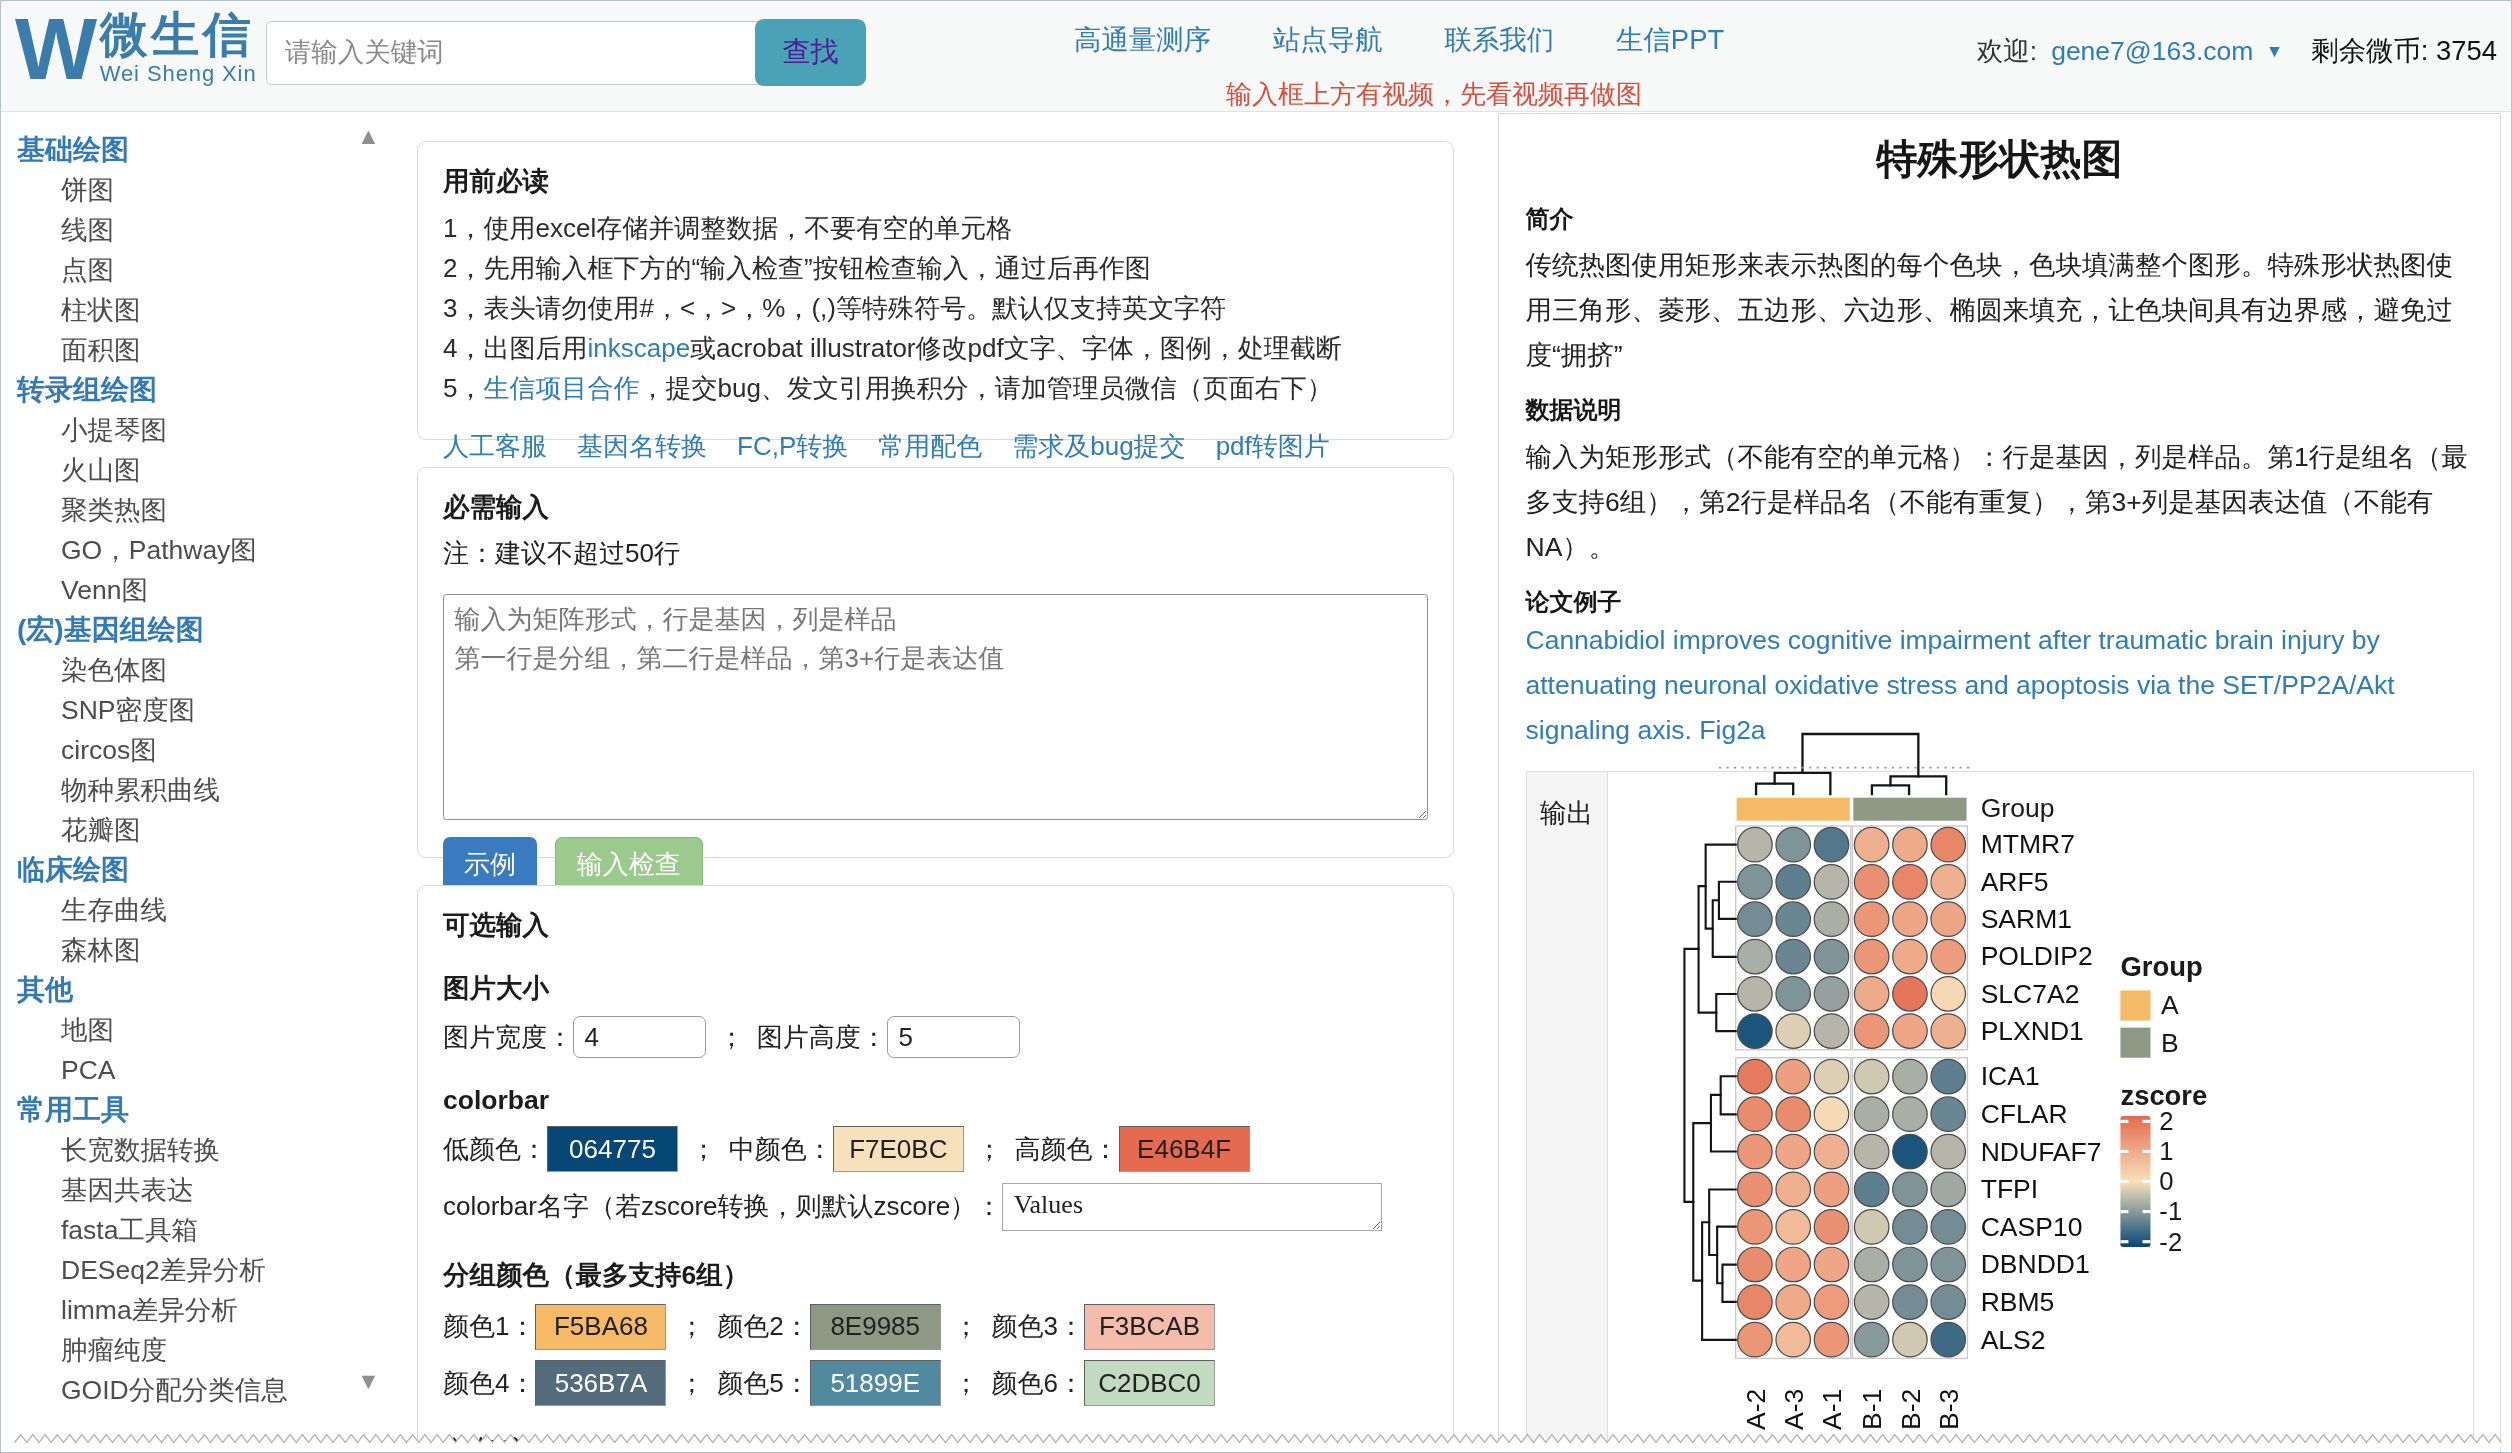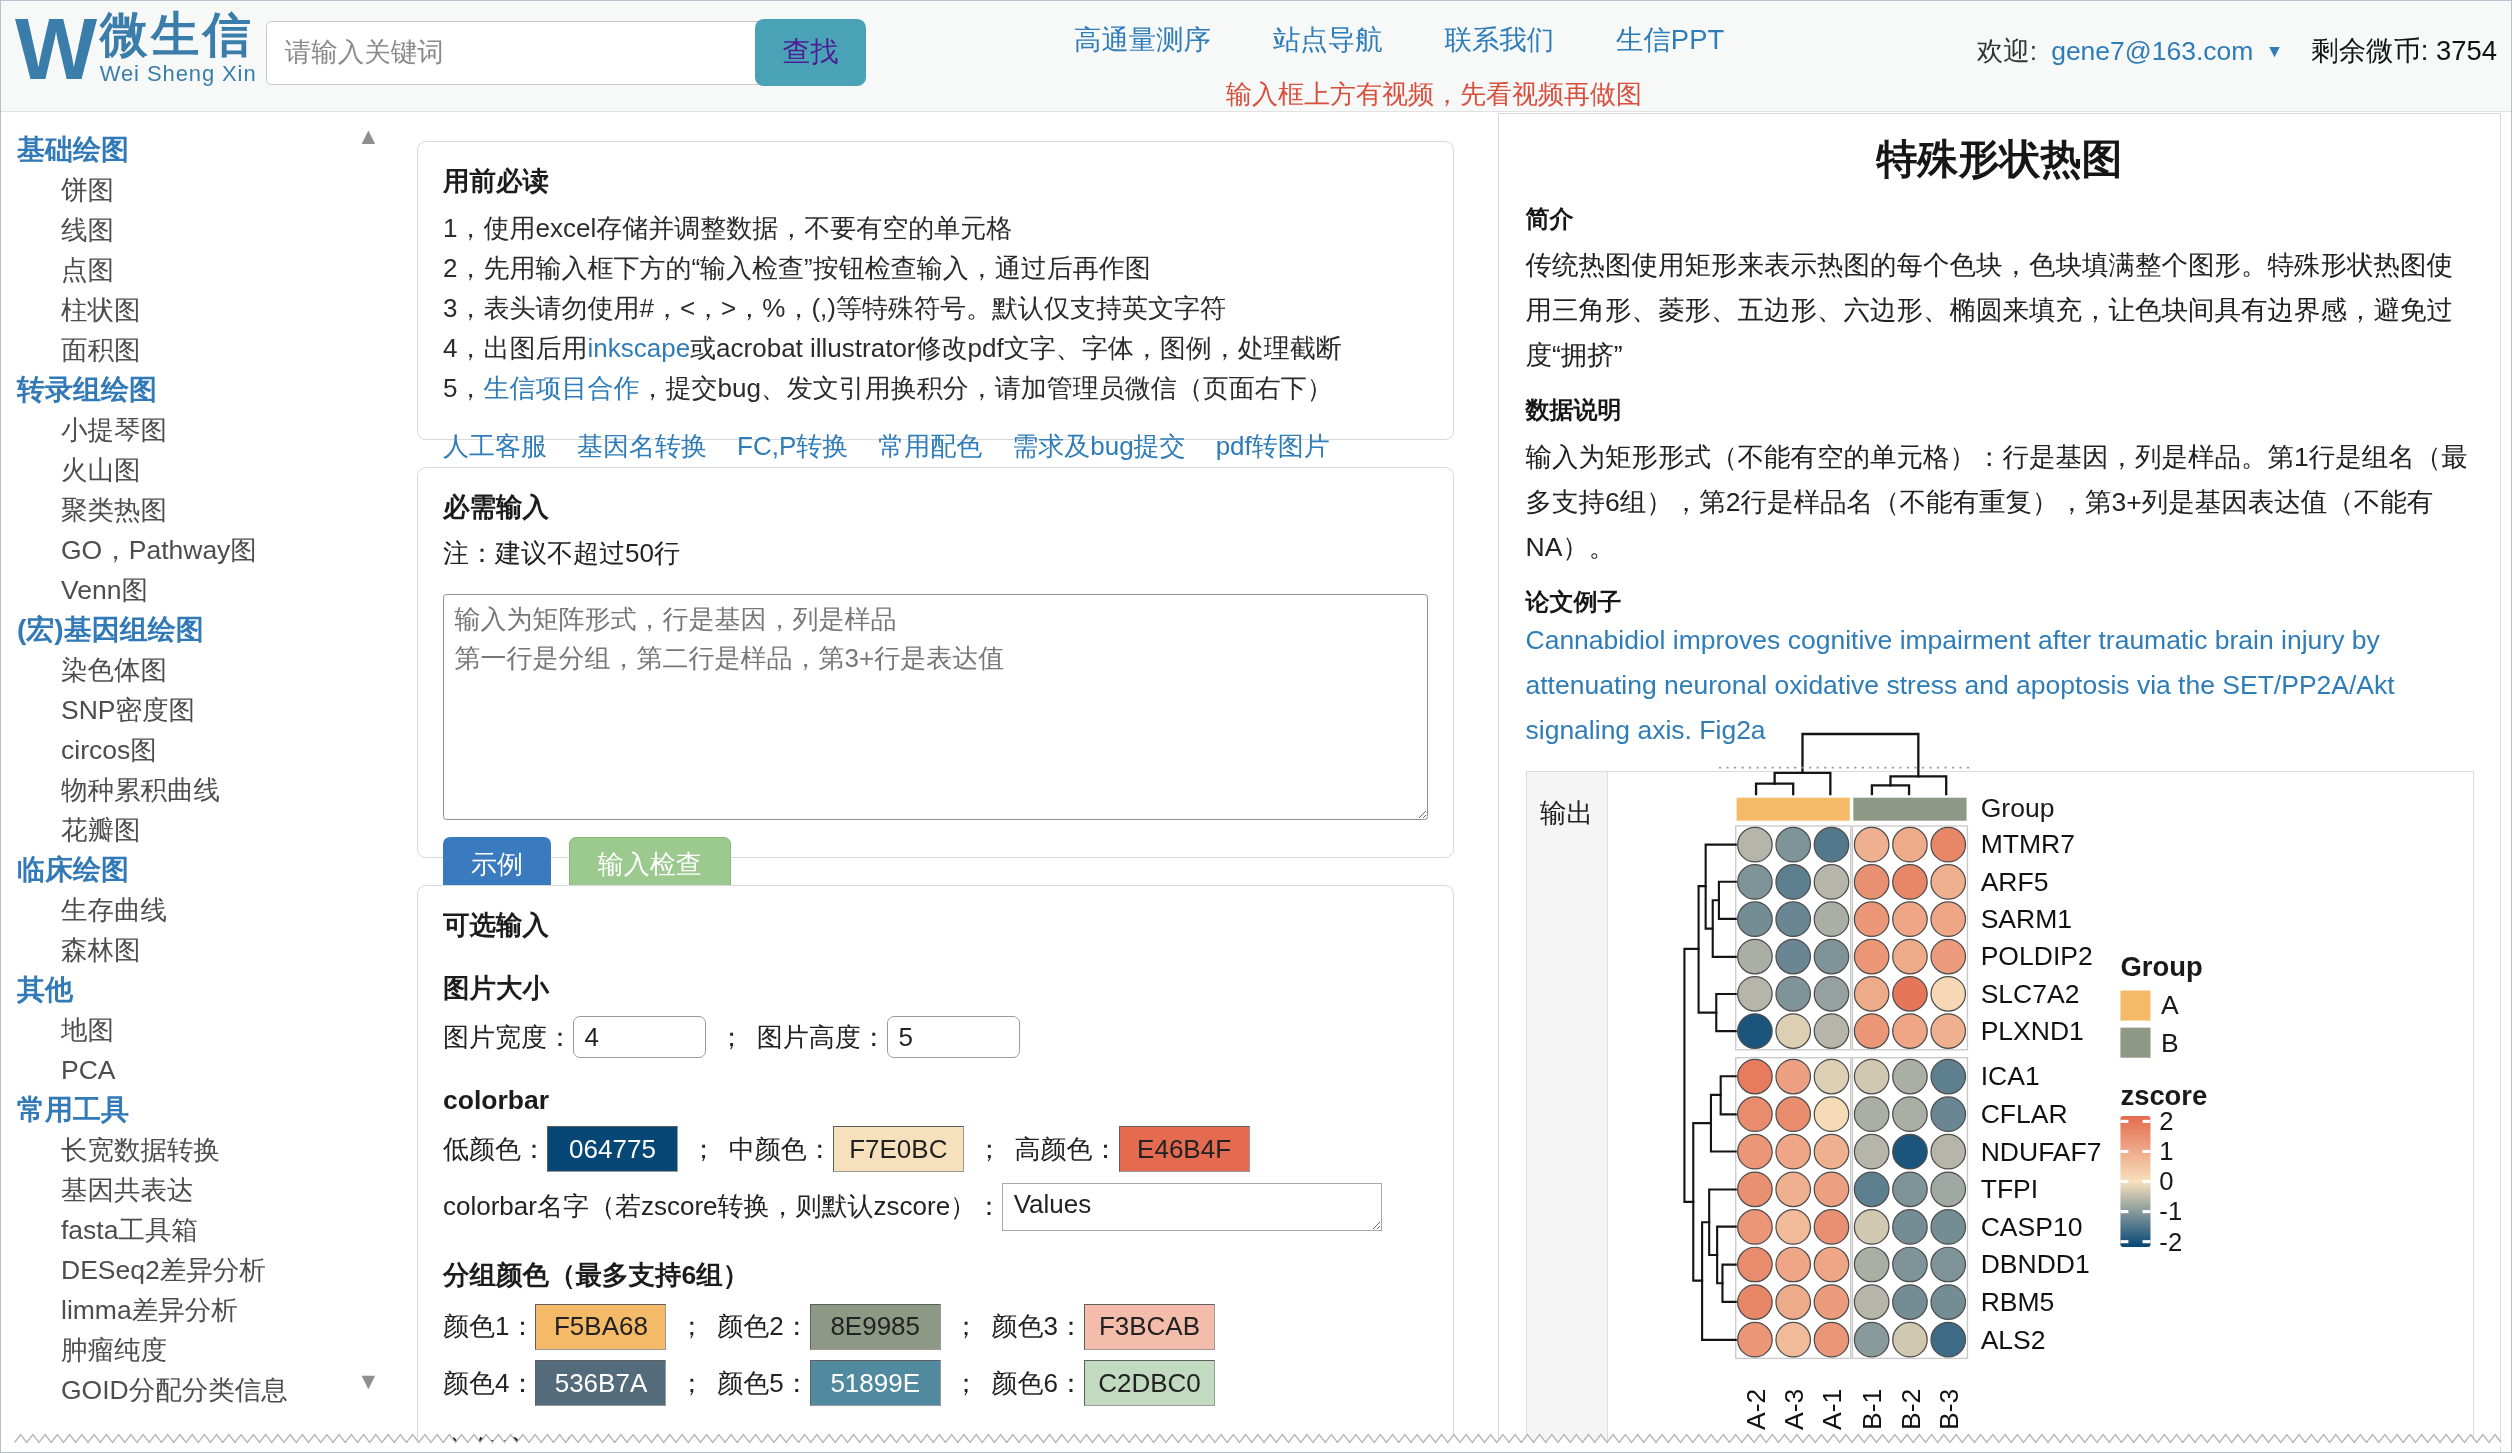--- a/index.html
+++ b/index.html
@@ -39,32 +39,32 @@
   .card h3{margin:0;font-size:26.5px;font-weight:bold;color:#1c1c1c}
   #readme-lines{margin-top:8.8px}
   .readme-line{font-size:26px;line-height:40px;color:#2b2b2b}
   .lnk{color:#2e7cb8;cursor:pointer;text-decoration:none}
   #quick-links{margin-top:21px;display:flex;gap:30px;font-size:26px;flex-wrap:wrap}
   .note{font-size:26px;margin-top:10.6px;color:#222}
   #req-textarea{margin-top:23px;width:100%;height:226px;box-sizing:border-box;border:0.9px solid #8e8e8e;border-radius:3.5px;
         font-size:26px;line-height:39px;padding:5.3px 10.6px;color:#444;font-family:inherit;resize:vertical}
   #req-textarea::placeholder{color:#777}
   .btn-row{margin-top:14px;display:flex;gap:17.7px}
-  .btn{font-size:26px;color:#fff;border:none;border-radius:7px;height:56px;padding:0 28px;cursor:pointer}
+  .btn{font-size:26px;color:#fff;border:none;border-radius:7px;height:56px;padding:0 21px;cursor:pointer}
   .btn-primary{background:#3a7abf}
   .btn-green{background:#9cc98e;border:0.9px solid #86b877}
   .opt-sub{font-size:26.5px;font-weight:bold;margin-top:26.5px;color:#1c1c1c}
   .opt-row{margin-top:10.6px;display:flex;align-items:center;font-size:26px;color:#222;flex-wrap:wrap;row-gap:8.8px}
   .opt-row .sep{margin:0 12.4px}
   .opt-row .lbl{white-space:nowrap}
   .num-input{width:133px;height:42px;border:0.9px solid #9b9b9b;border-radius:7px;font-size:26px;padding:0 10.6px;
         color:#222;font-family:inherit;box-sizing:border-box;outline:none}
   .chip{display:inline-flex;align-items:center;justify-content:center;min-width:131px;height:46px;font-size:26px;
         border:1.8px solid #5f5f5f;border-bottom-color:#9a9a9a;border-right-color:#9a9a9a;box-sizing:border-box;cursor:pointer}
-  #cb-name{width:380px;height:48px;border:0.9px solid #a8a8a8;font-size:26px;padding:3.5px 10.6px;font-family:Liberation Sans, sans-serif;
+  #cb-name{width:380px;height:48px;border:0.9px solid #a8a8a8;font-size:26px;padding:3.5px 10.6px;font-family:Liberation Serif, serif;
         resize:both;line-height:35px;box-sizing:border-box;color:#222}
   
   #right-card{position:absolute;left:1497px;top:112px;width:1003px;height:1341px;border:0.9px solid #d8d8d8;background:#fff;
         box-sizing:border-box;padding:0 26.5px}
   #right-title{margin-top:17.7px;text-align:center;font-size:41px;font-weight:bold;color:#161616}
   .r-h{font-size:24px;font-weight:bold;margin-top:16px;color:#161616}
   .r-p{font-size:26.5px;line-height:45px;margin-top:8.8px;color:#222}
   .r-link{font-size:26.5px;line-height:45px;margin-top:8.8px;color:#2e7cb8;cursor:pointer}
   .tbl{margin-top:17.7px;border:0.9px solid #ddd;border-bottom:none}
   .tr{display:flex;border-bottom:0.9px solid #ddd}

